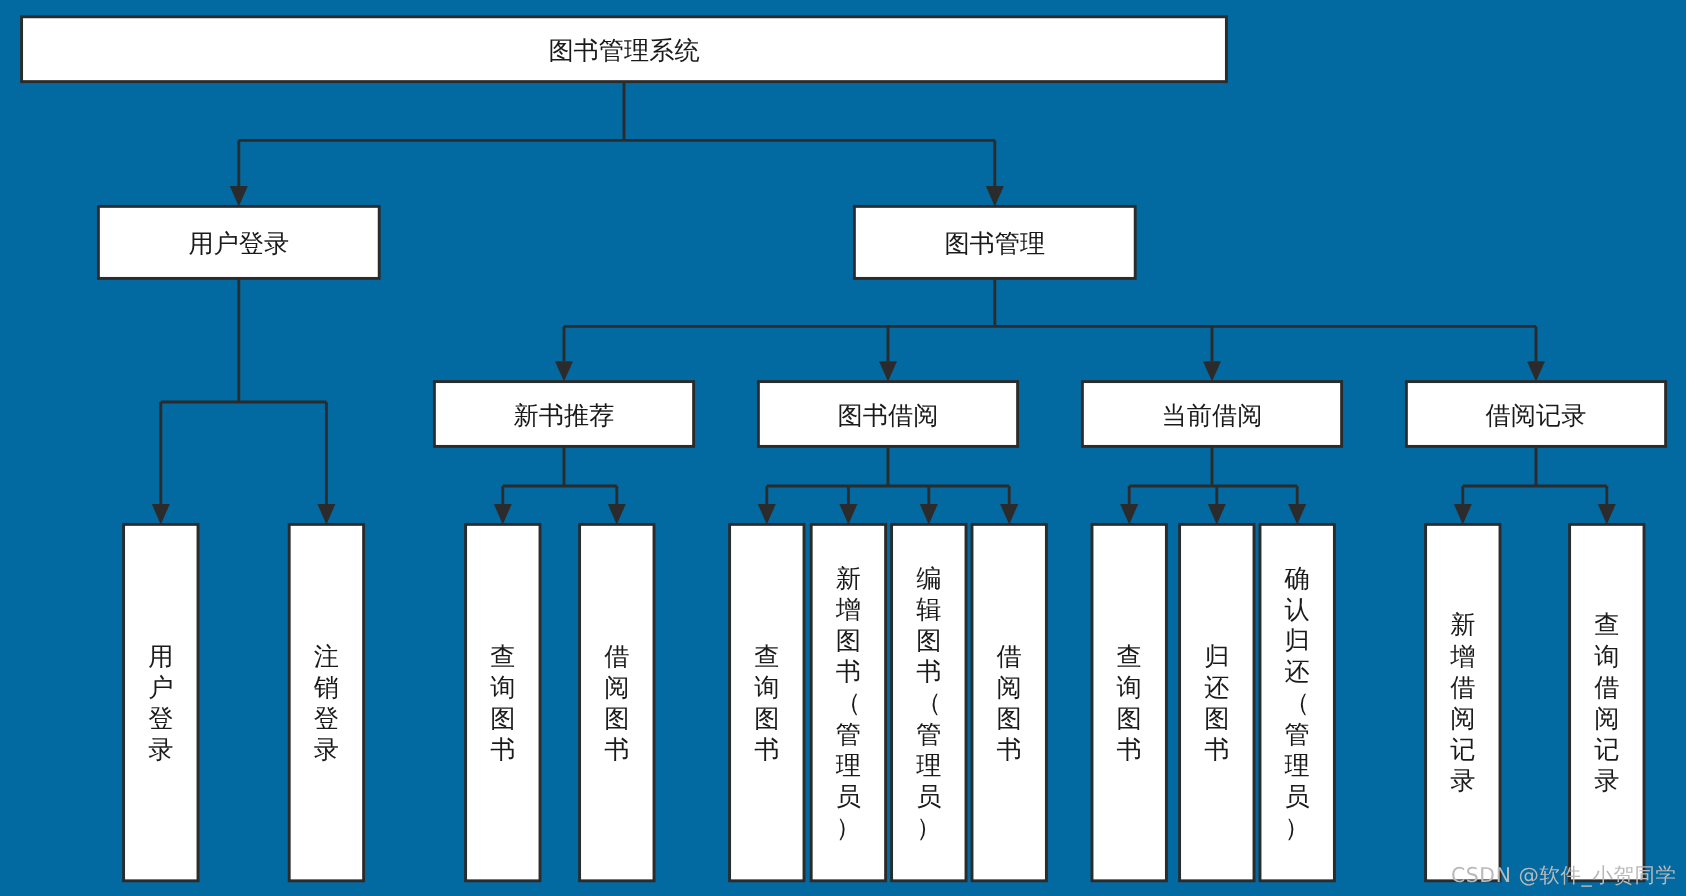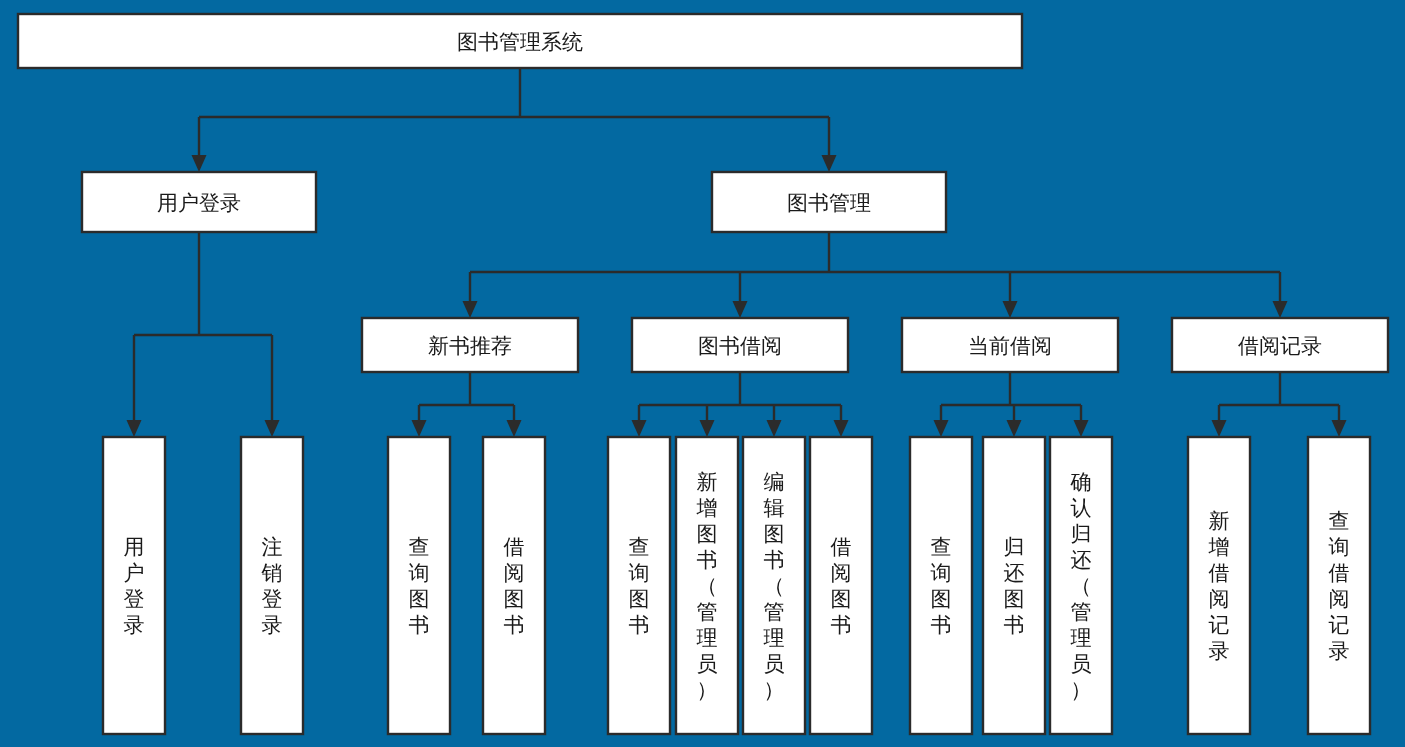--- a/index.html
+++ b/index.html
@@ -203,14 +203,15 @@
           <rect x="1188" y="437" width="62" height="297" class="node-rect"></rect>
           <text x="1219" class="node-label-vert"><tspan x="1219" y="527.78">新</tspan><tspan x="1219" y="553.78">增</tspan><tspan x="1219" y="579.78">借</tspan><tspan x="1219" y="605.78">阅</tspan><tspan x="1219" y="631.78">记</tspan><tspan x="1219" y="657.78">录</tspan></text>
         </g>
         <g>
           <rect x="1308" y="437" width="62" height="297" class="node-rect"></rect>
           <text x="1339" class="node-label-vert"><tspan x="1339" y="527.78">查</tspan><tspan x="1339" y="553.78">询</tspan><tspan x="1339" y="579.78">借</tspan><tspan x="1339" y="605.78">阅</tspan><tspan x="1339" y="631.78">记</tspan><tspan x="1339" y="657.78">录</tspan></text>
         </g>
       </g>
   </svg>
 
+  <div class="watermark-text">CSDN @软件_小贺同学</div>
 
 </div>
 
 </body></html>

